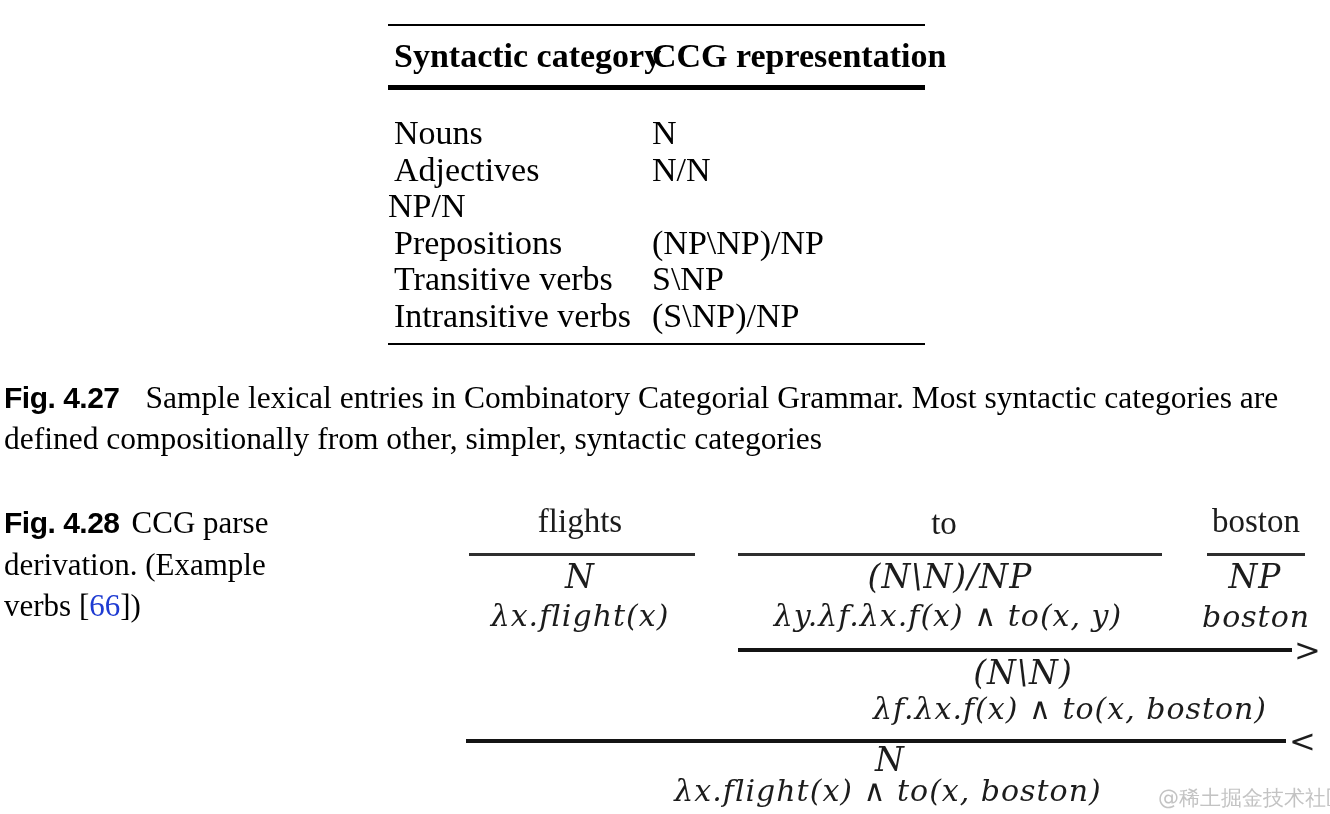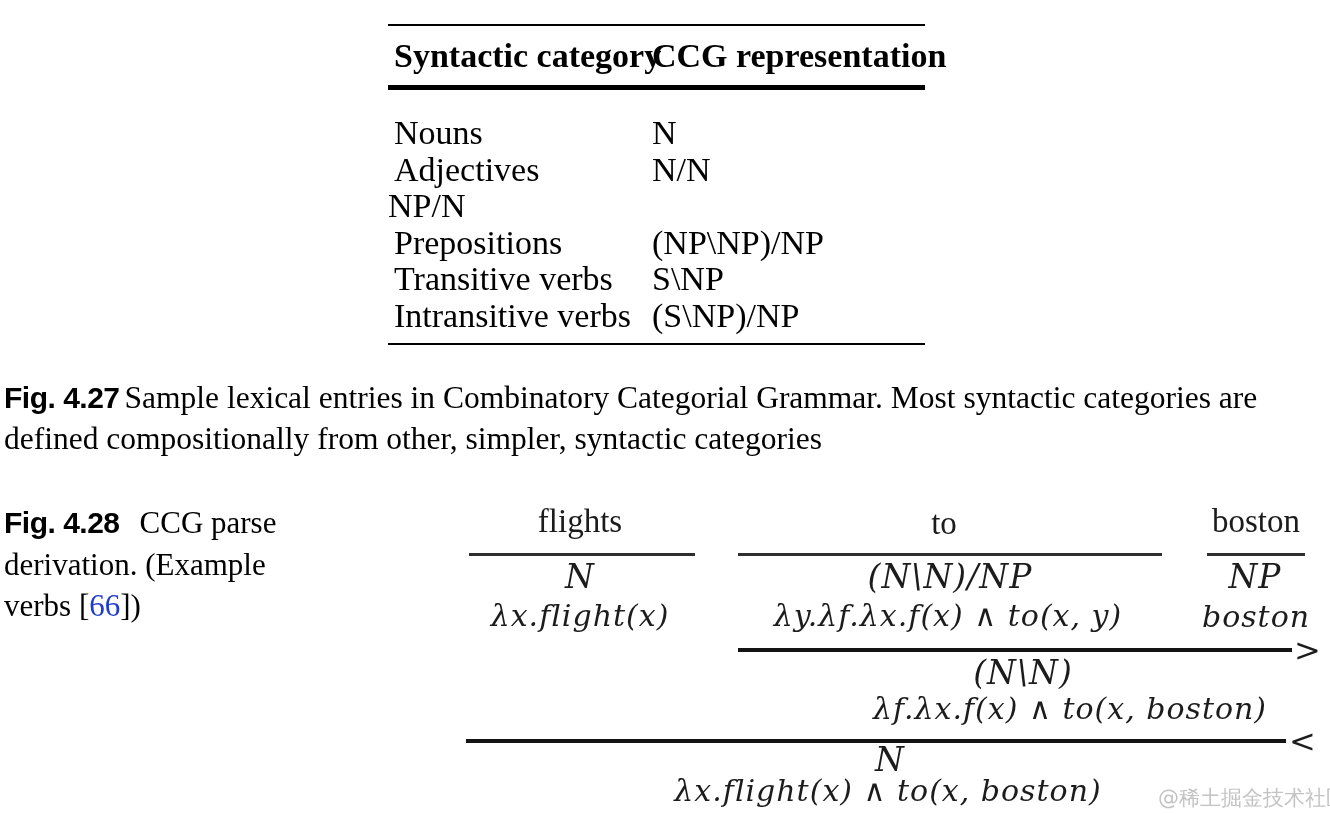--- a/index.html
+++ b/index.html
@@ -45,31 +45,31 @@
     top: 377px;
     font-size: 31.5px;
     line-height: 41px;
     white-space: nowrap;
   }
   .cap-label {
     font-family: "Liberation Sans", sans-serif;
     font-weight: bold;
     font-size: 30px;
     letter-spacing: -0.5px;
-    margin-right: 5px;
+    margin-right: 26px;
   }
   .cap428 {
     position: absolute;
     left: 4px;
     top: 502px;
     font-size: 31px;
     line-height: 41.5px;
     white-space: nowrap;
   }
-  .cap428 .cap-label { margin-right: 20px; }
+  .cap428 .cap-label { margin-right: 12px; }
   .ref-link { color: #1e3bd2; }
 
   
   .deriv { position: absolute; left: 0; top: 0; width: 1232px; height: 814px; }
   .d-center {
     position: absolute;
     transform: translateX(-50%);
     white-space: nowrap;
     text-align: center;
   }

